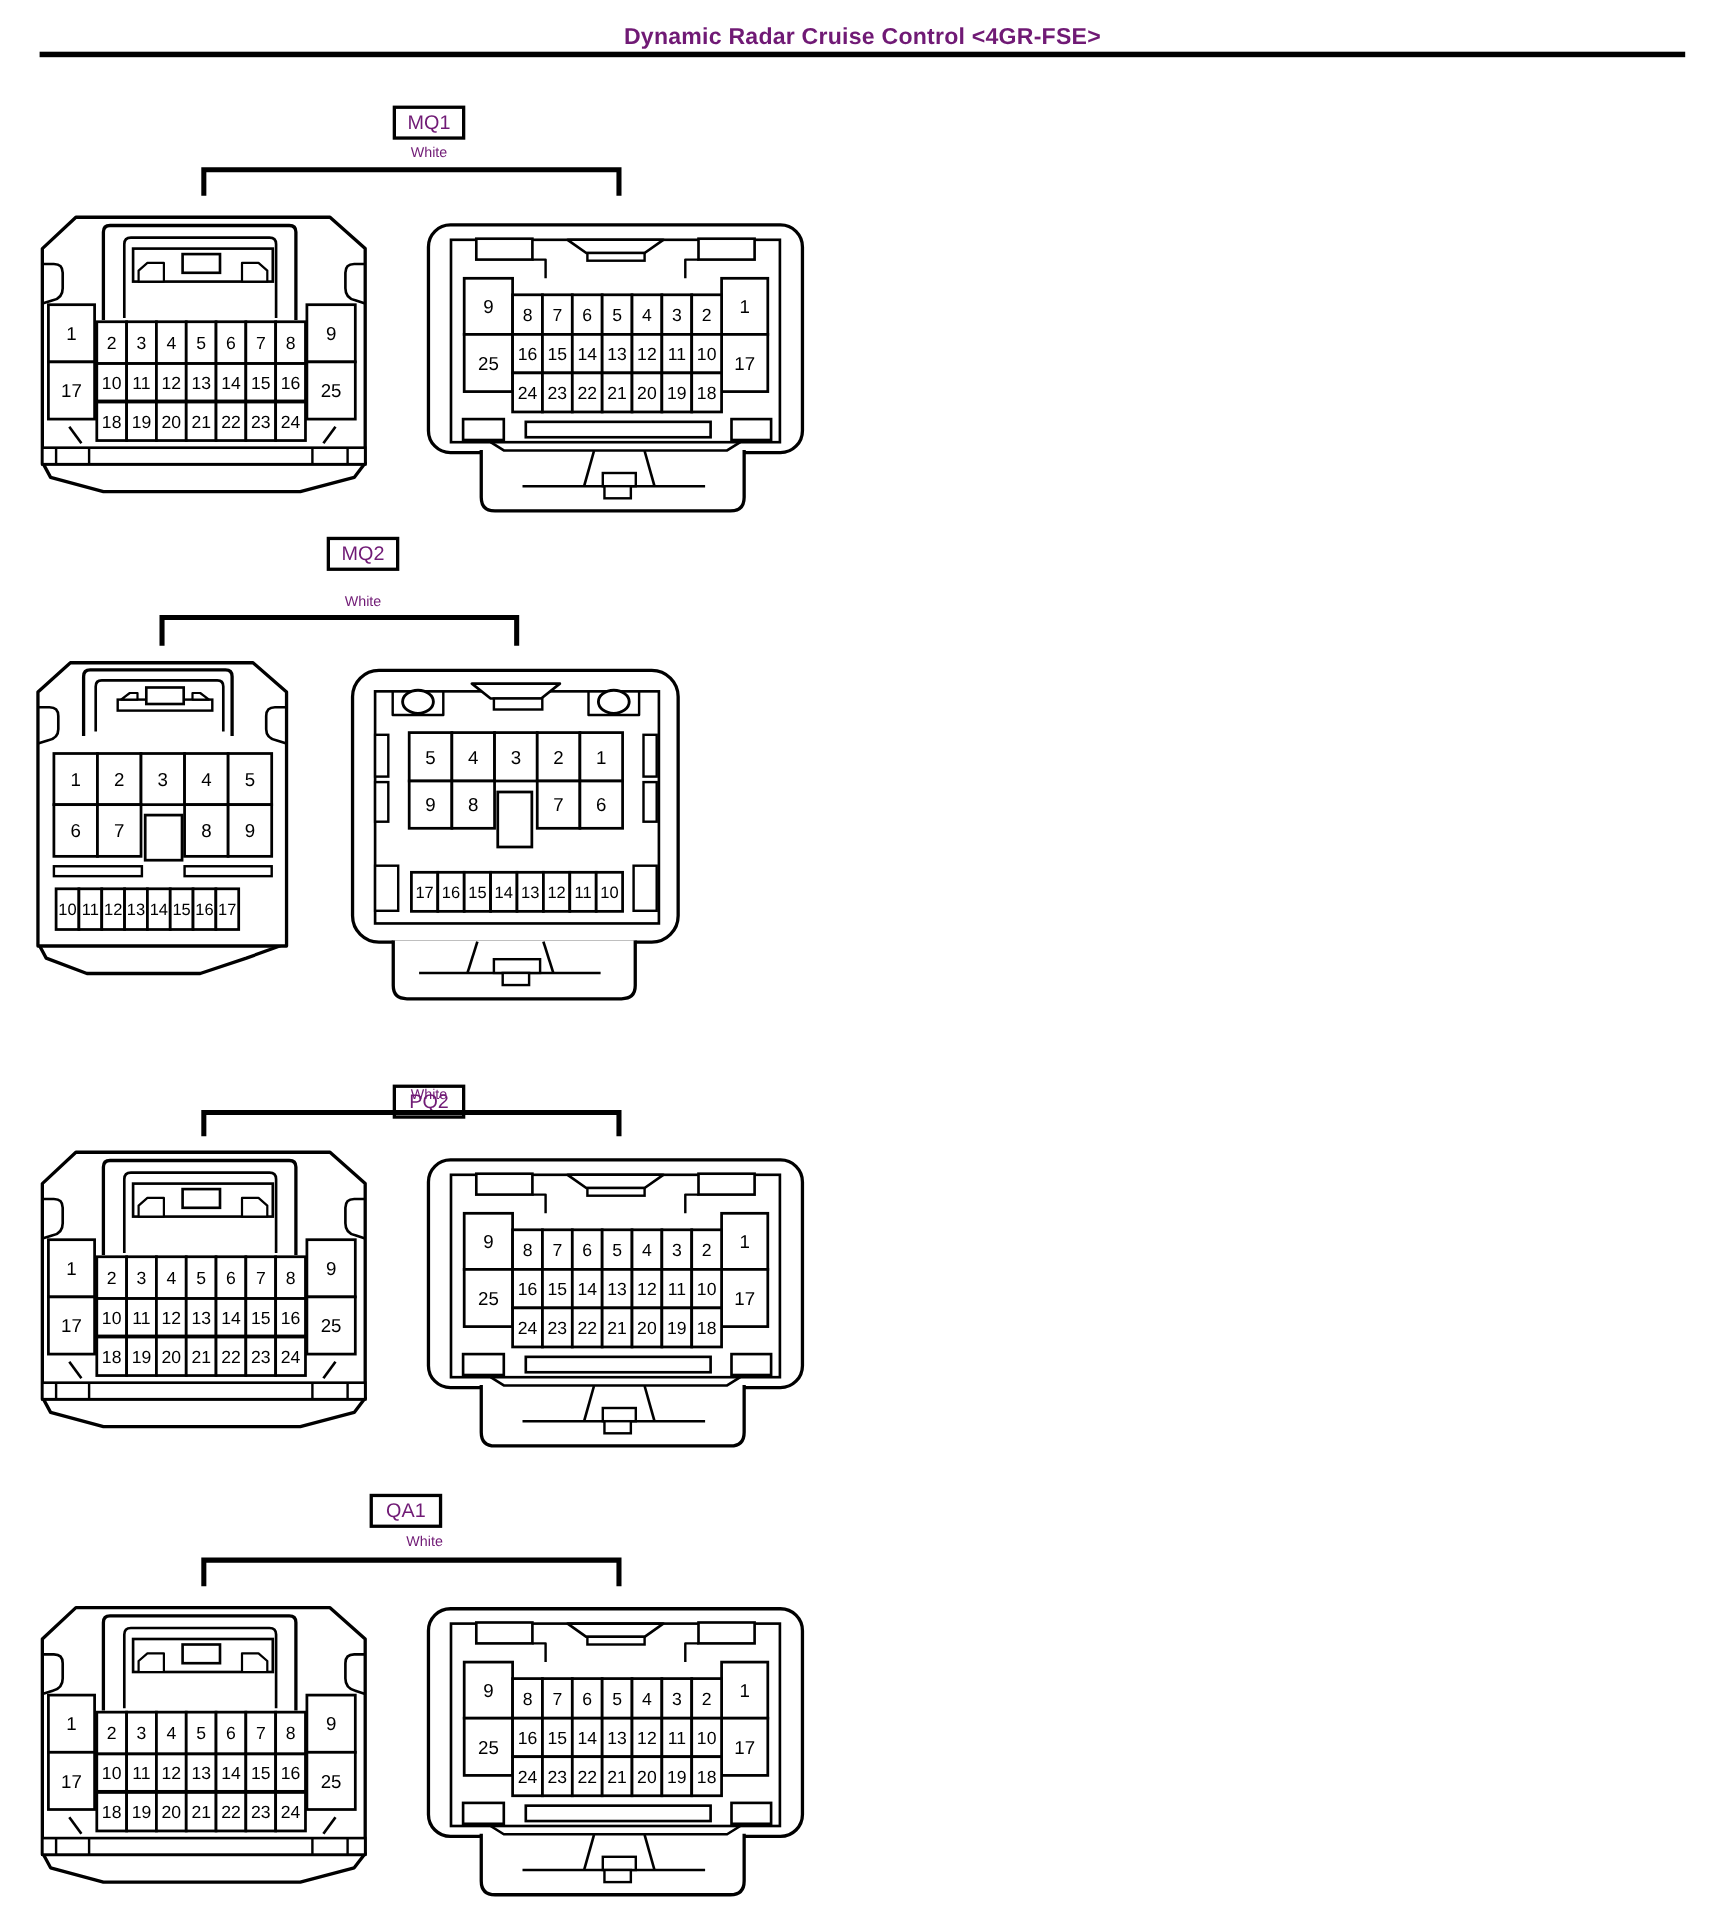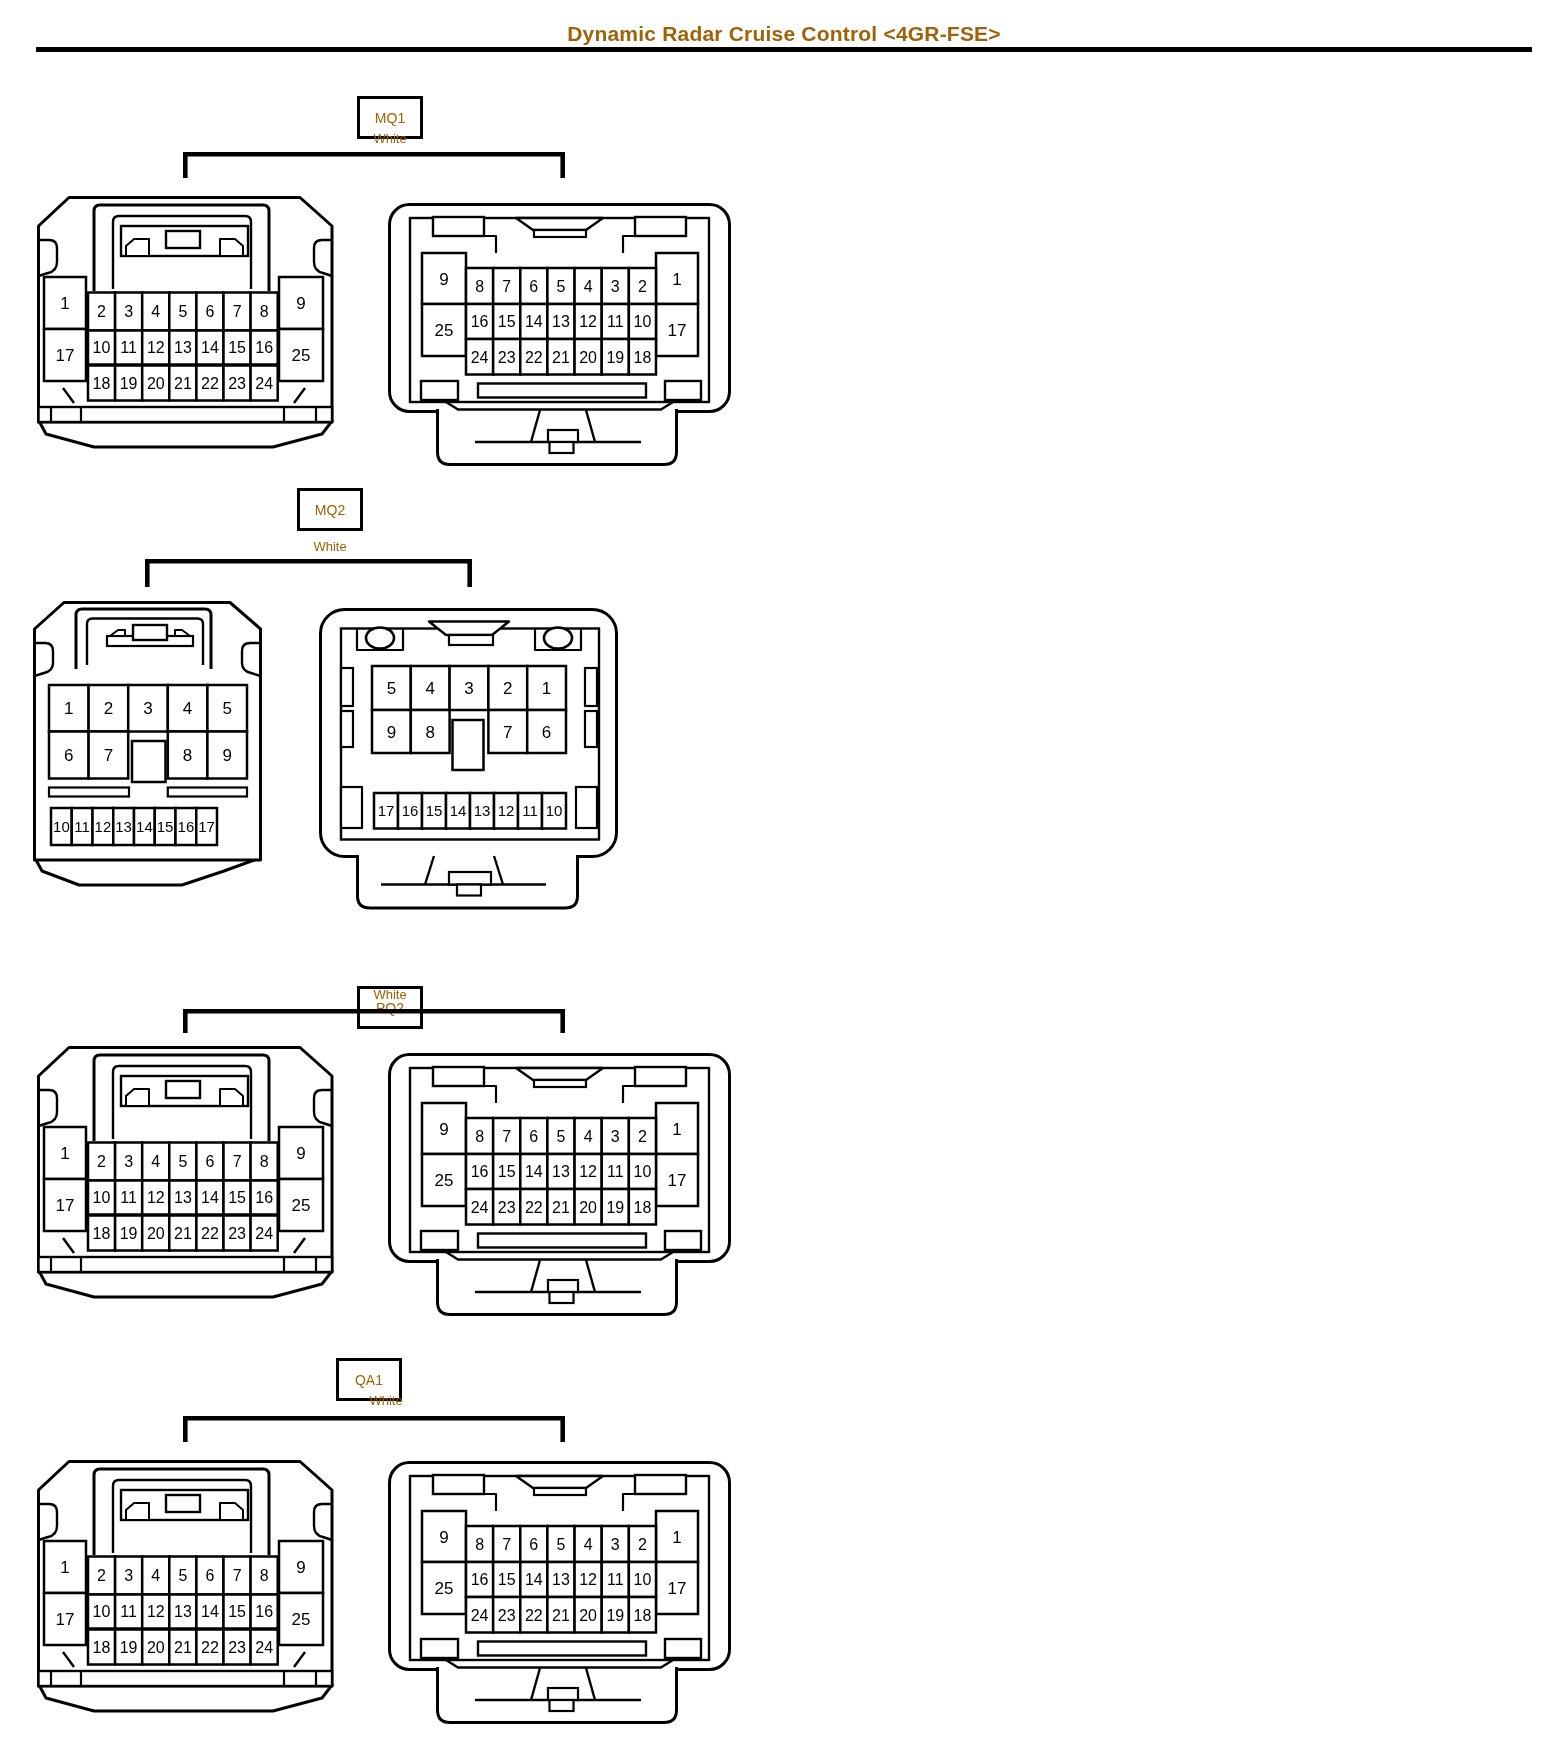--- a/index.html
+++ b/index.html
@@ -1,24 +1,24 @@
 <!DOCTYPE html>
 <html><head>
 <meta charset="utf-8">
 <style>
   html,body{margin:0;padding:0;background:#ffffff;}
   #canvas{position:relative;width:1568px;height:1748px;background:#fff;
-          font-family:"Liberation Sans",sans-serif;color:#a16207;overflow:hidden;}
+          font-family:"Liberation Sans",sans-serif;color:#701a75;overflow:hidden;}
   .abs{position:absolute;}
   #page-title{position:absolute;top:22px;left:0;width:100%;text-align:center;
               font-size:21px;font-weight:bold;letter-spacing:0.2px;}
   #title-rule{position:absolute;top:47px;left:36px;width:1496px;height:5px;background:#000;}
   .group{position:absolute;left:0;top:0;width:100%;height:100%;}
-  .label-box{position:absolute;width:66px;height:43px;border:3px solid #000;box-sizing:border-box;
-             display:flex;align-items:center;justify-content:center;font-size:14px;background:#fff;}
+  .label-box{position:absolute;width:66px;height:31px;border:3px solid #000;box-sizing:border-box;
+             display:flex;align-items:center;justify-content:center;font-size:18px;background:#fff;}
   .color-label{position:absolute;width:66px;text-align:center;font-size:13px;}
   svg{overflow:visible;}
   svg text{font-family:"Liberation Sans",sans-serif;fill:#000;}
 </style>
 </head>
 <body>
 
 <div id="canvas">
   <div id="page-title">Dynamic Radar Cruise Control &lt;4GR-FSE&gt;</div>
   <div id="title-rule"></div>

